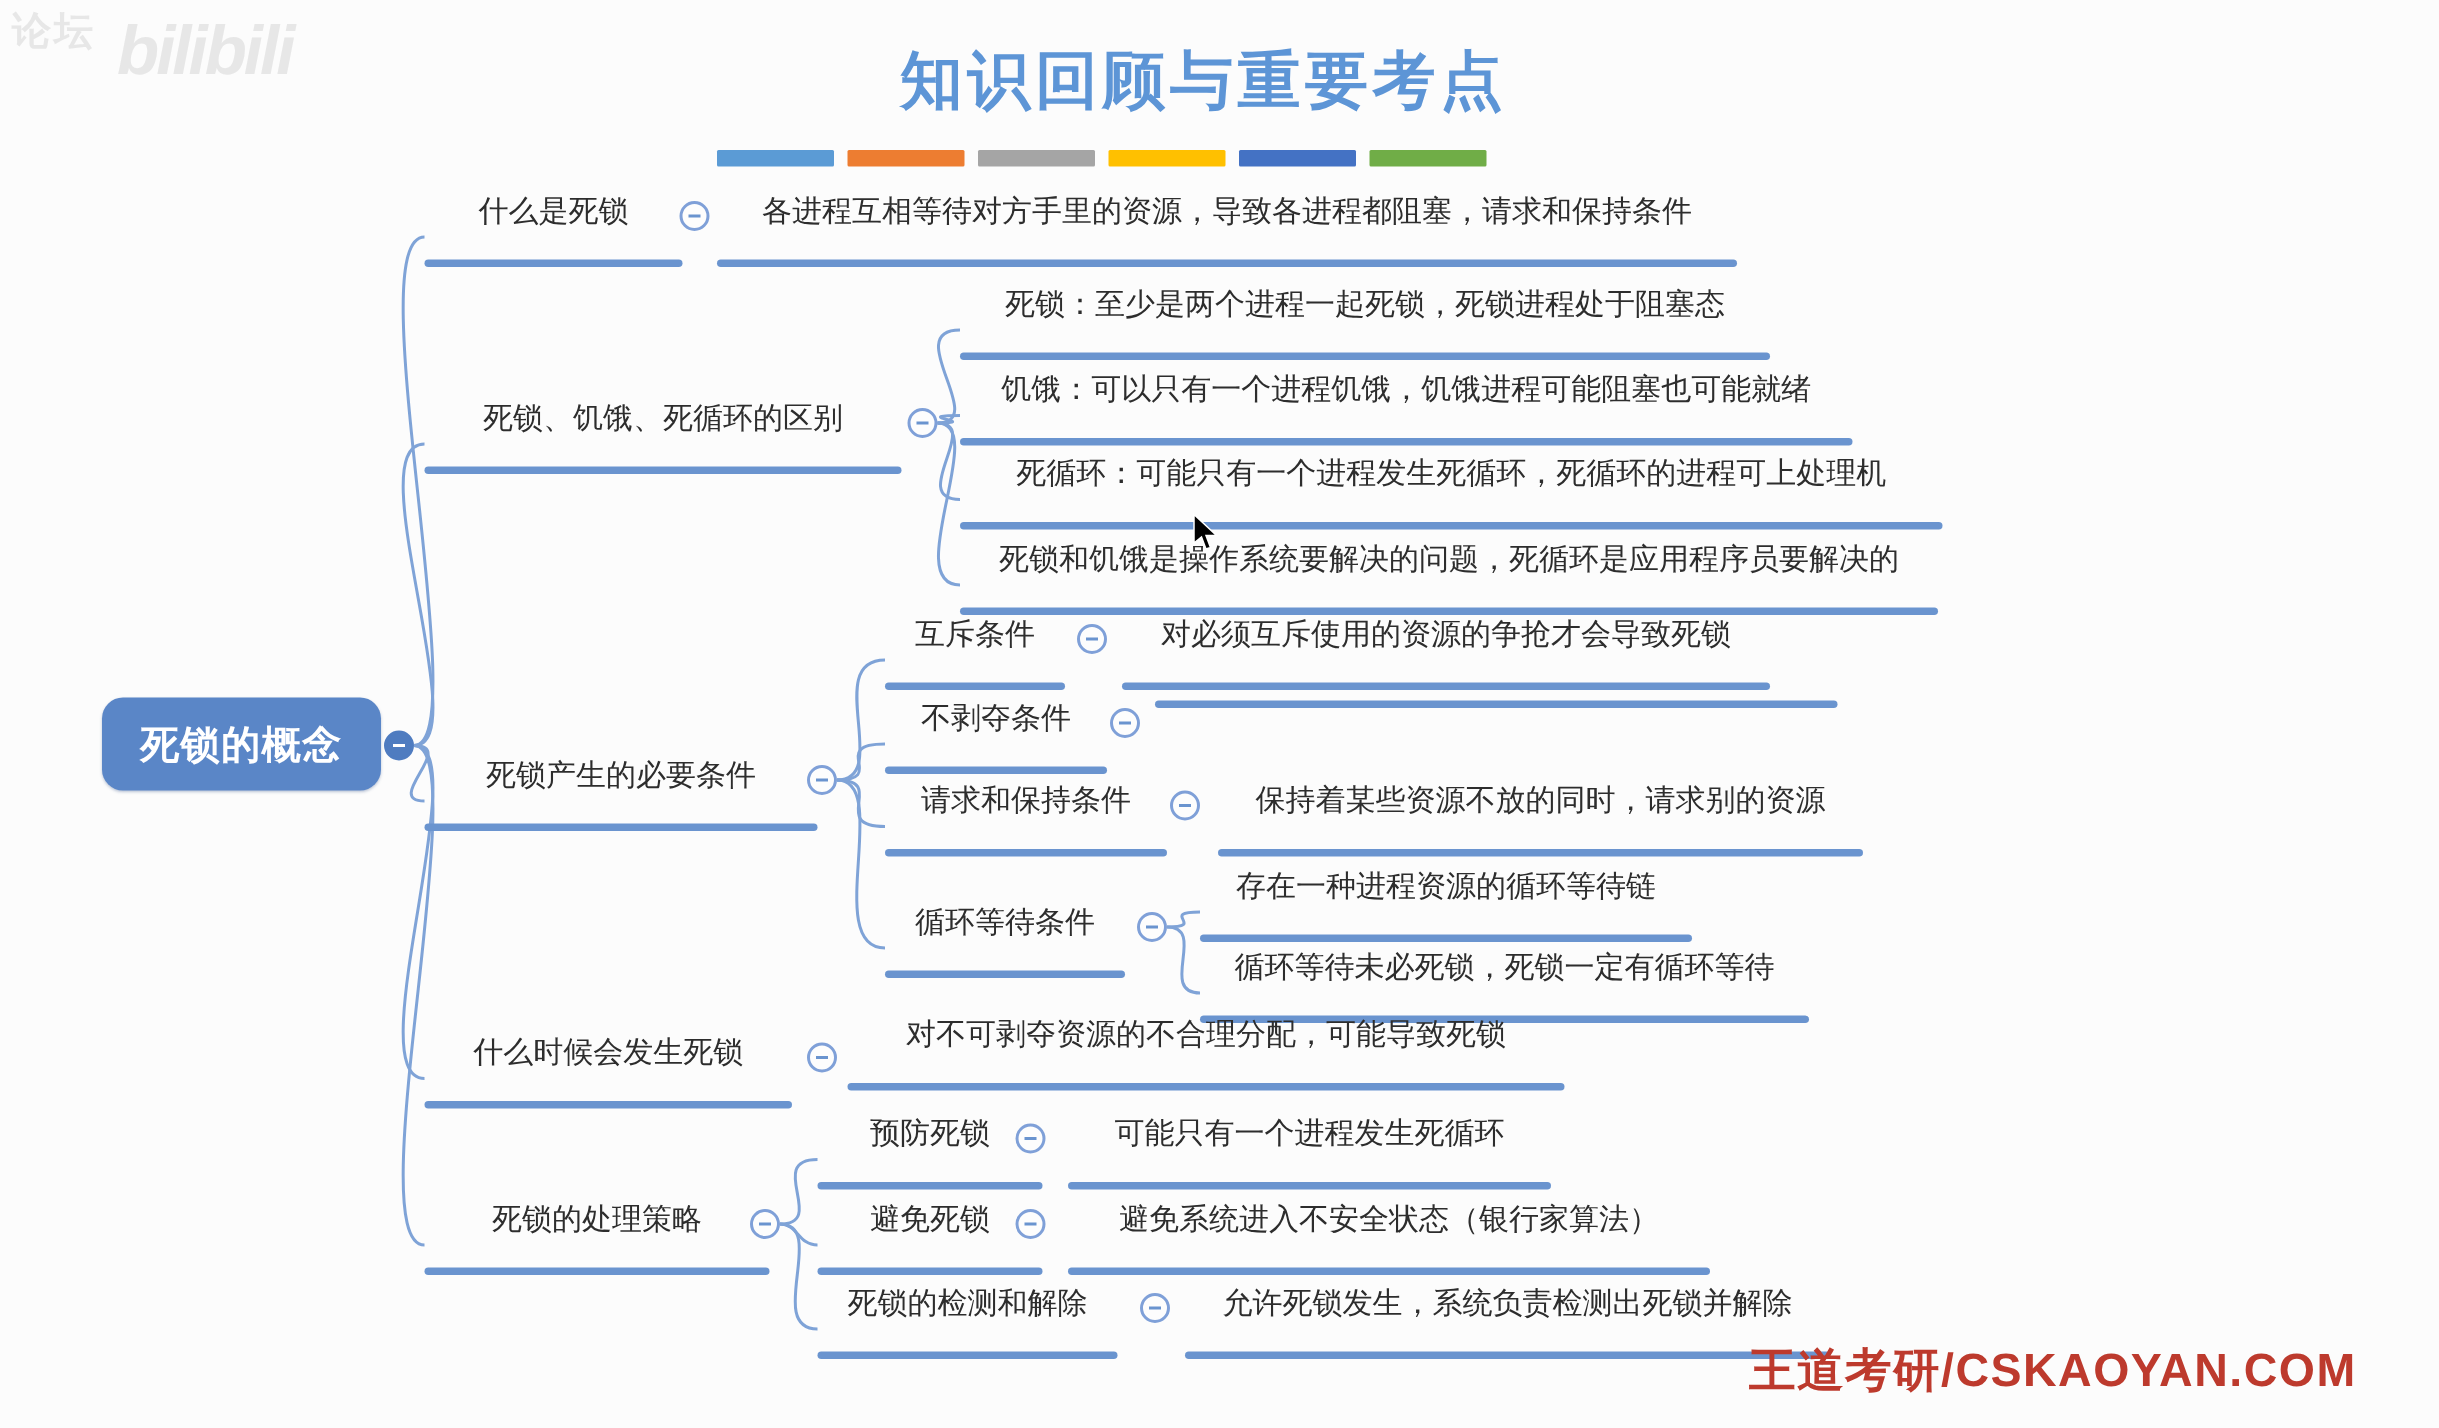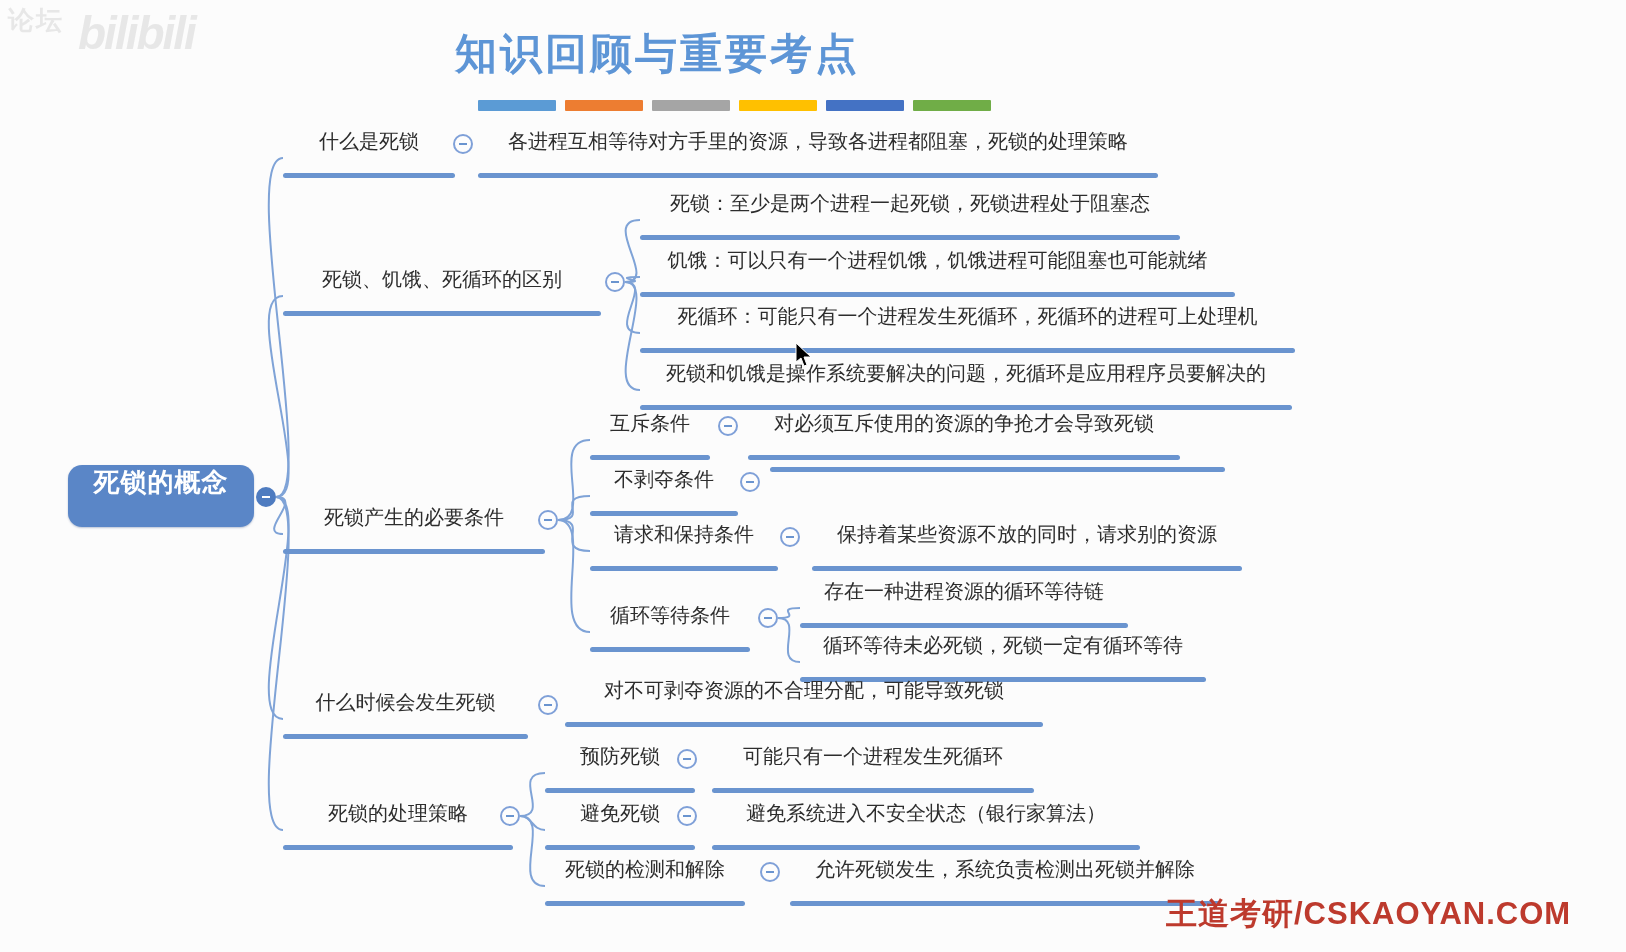--- a/index.html
+++ b/index.html
@@ -10,31 +10,31 @@
   }
   
   .tl-watermark{
     position:absolute;left:8px;top:6px;display:flex;align-items:flex-start;gap:14px;
     color:rgba(220,220,220,0.65);user-select:none;
   }
   .tl-watermark .wm-prefix{font-size:26px;font-weight:bold;line-height:1.1;letter-spacing:2px;}
   .tl-watermark .wm-logo{font-size:46px;font-weight:900;font-style:italic;letter-spacing:-2px;}
   
   .page-title{
-    position:absolute;left:455px;top:26px;width:550px;text-align:left;
+    position:absolute;left:455px;top:26px;width:550px;text-align:right;
     font-size:42px;font-weight:bold;letter-spacing:3px;
   }
   .title-bars{position:absolute;left:478px;top:100px;width:520px;display:flex;gap:9px;}
   .title-bars .bar{width:78px;height:11px;border-radius:1px;}
   
   #links{position:absolute;left:0;top:0;pointer-events:none;}
   
   .root-node{
     position:absolute;left:68px;top:465px;width:186px;height:62px;
-    background:#5a86c7;border-radius:14px;display:flex;align-items:flex-start;justify-content:center;
+    background:#5a86c7;border-radius:14px;display:flex;align-items:center;justify-content:center;
     color:#fff;font-size:26px;font-weight:bold;letter-spacing:1px;
     box-shadow:0 1px 2px rgba(60,90,140,.35);
   }
   
   .node{position:absolute;display:flex;flex-direction:column;justify-content:flex-end;}
   .node .node-text{
     text-align:center;font-size:20px;line-height:24px;white-space:nowrap;
     padding-bottom:20px;color:#2d2d2d;
   }
   .node .underline{height:5px;background:#6a94cf;border-radius:3px;}
@@ -107,21 +107,21 @@
     <span>死锁的概念</span>
   </div>
   <span class="collapse filled" style="left:256px;top:487px"></span>
 
   <div class="node" style="left:283px;top:129px;width:172px">
     <div class="node-text">什么是死锁</div>
     <div class="underline"></div>
   </div>
   <span class="collapse" style="left:453px;top:134px"></span>
   <div class="node" style="left:478px;top:129px;width:680px">
-    <div class="node-text">各进程互相等待对方手里的资源，导致各进程都阻塞，死锁的处理策略</div>
+    <div class="node-text">各进程互相等待对方手里的资源，导致各进程都阻塞，请求和保持条件</div>
     <div class="underline"></div>
   </div>
 
   <div class="node" style="left:283px;top:267px;width:318px">
     <div class="node-text">死锁、饥饿、死循环的区别</div>
     <div class="underline"></div>
   </div>
   <span class="collapse" style="left:605px;top:272px"></span>
   <div class="node" style="left:640px;top:191px;width:540px">
     <div class="node-text">死锁：至少是两个进程一起死锁，死锁进程处于阻塞态</div>

